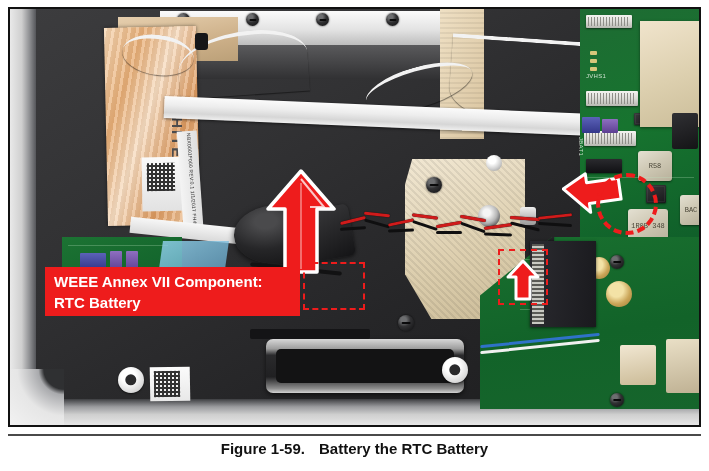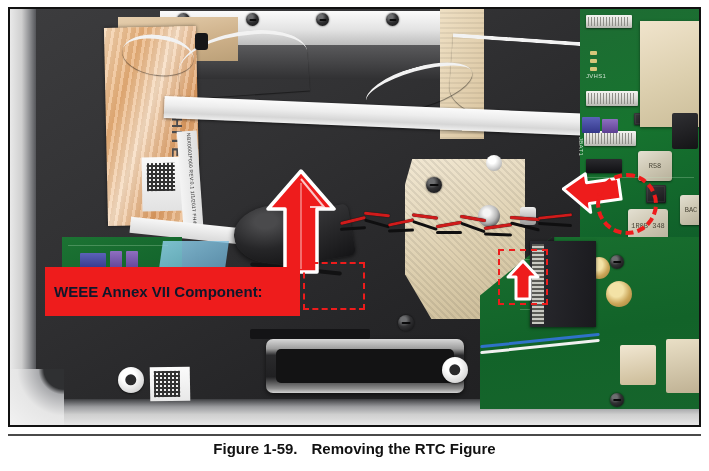--- a/index.html
+++ b/index.html
@@ -243,21 +243,21 @@
   }
 
   
   #callout{
     position:absolute;left:35px;top:258px;width:255px;height:49px;
     background:#ee1c1c;
     display:flex;flex-direction:column;justify-content:center;
     padding:2px 0 2px 9px;box-sizing:border-box;
   }
   #callout div{
-    color:#0f172a;font-size:15px;font-weight:600;line-height:21px;
+    color:#ffffff;font-size:15px;font-weight:600;line-height:21px;
     font-family:"Liberation Sans",sans-serif;
   }
   .dashed-rect{
     position:absolute;border:2px dashed #ee1c1c;
   }
   .dashed-circle{
     position:absolute;border:4px dashed #ee1c1c;border-radius:50%;
   }
   
   #arrow-big{
@@ -465,21 +465,22 @@
     <svg id="arrow-small" viewBox="0 0 34 42">
       <polygon points="17,2 32,18 24,18 24,40 10,40 10,18 2,18" fill="#ee1c1c" stroke="#ffffff" stroke-width="3" stroke-linejoin="round"></polygon>
     </svg>
 
     <span class="dashed-rect" style="left:293px;top:253px;width:58px;height:44px"></span>
     <span class="dashed-rect" style="left:488px;top:240px;width:46px;height:52px"></span>
     <span class="dashed-circle" style="left:586px;top:164px;width:54px;height:54px"></span>
 
     <div id="callout">
       <div>WEEE Annex VII Component:</div>
+      <div>RTC Battery</div>
     </div>
 
   </div>
 </div>
 
 <div id="caption-rule"></div>
 <div id="caption">
-  <span class="num">Figure 1-59.</span><span>Removing the RTC Figure</span>
+  <span class="num">Figure 1-59.</span><span>Battery the RTC Battery</span>
 </div>
 
 </body></html>

